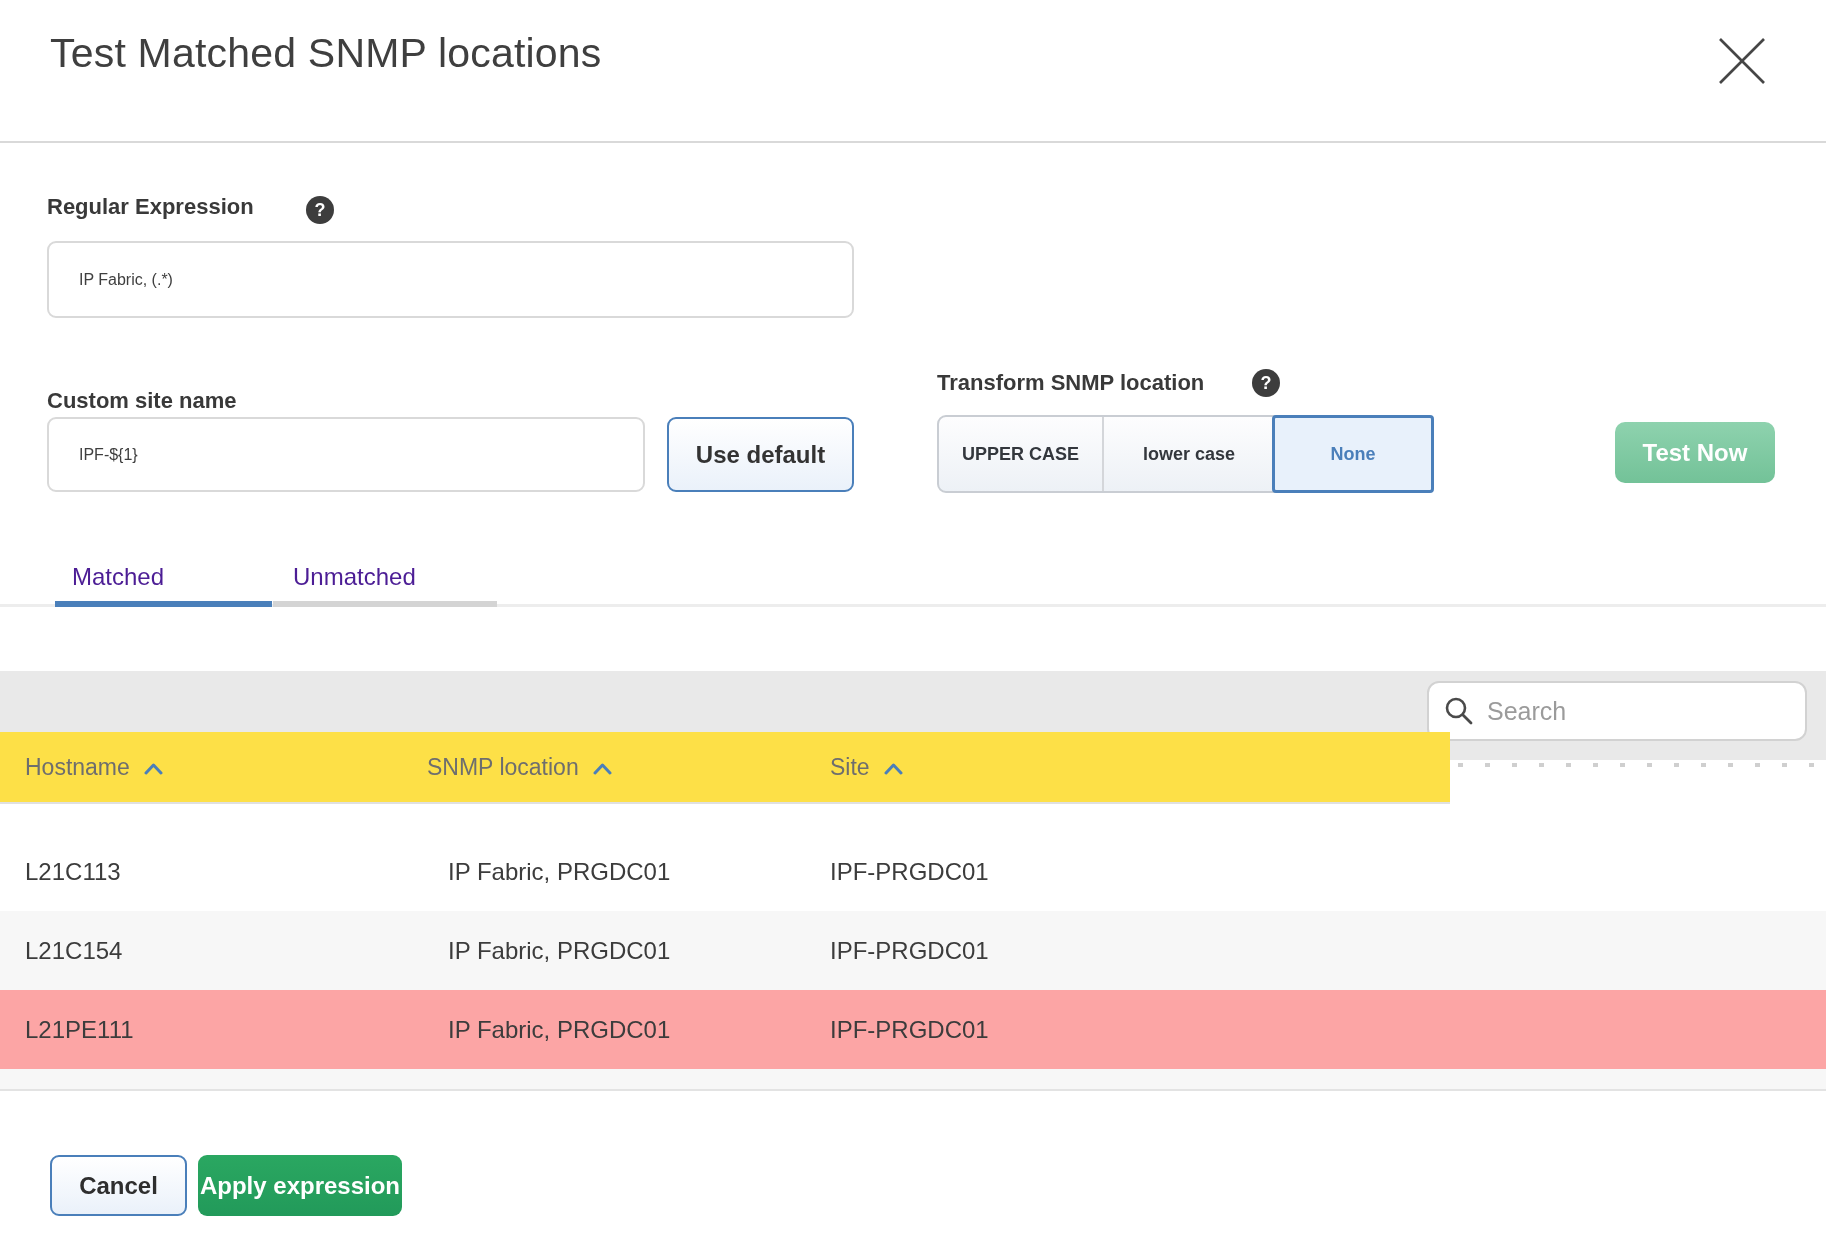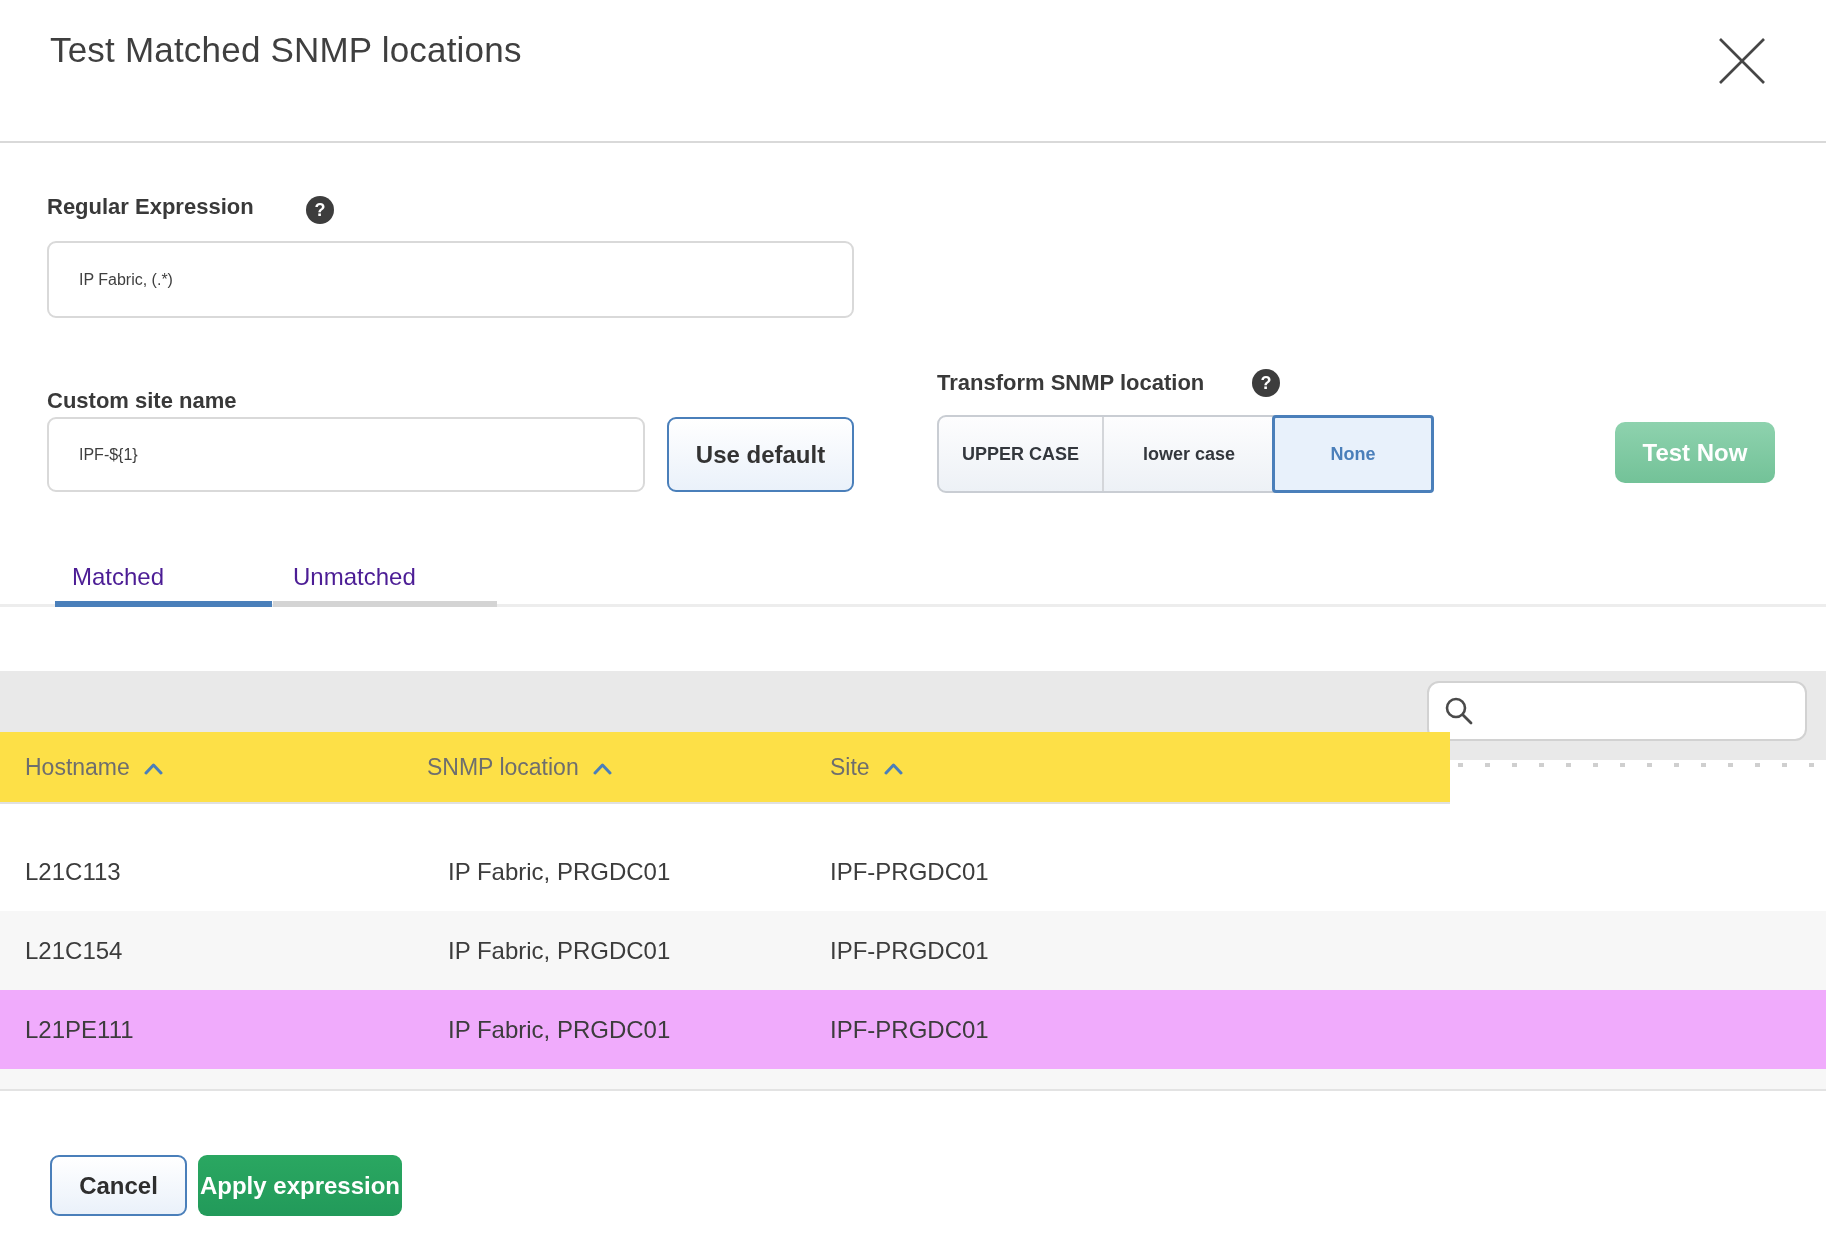--- a/index.html
+++ b/index.html
@@ -1,21 +1,21 @@
 <!DOCTYPE html>
 <html><head>
 <meta charset="utf-8">
 <style>
   * { margin:0; padding:0; box-sizing:border-box; }
   html,body { width:1826px; height:1240px; background:#ffffff;
     font-family:"Liberation Sans", sans-serif; color:#3d3d3d; overflow:hidden; }
   .abs { position:absolute; }
 
   
-  .modal-title { left:50px; top:30px; font-size:35px; font-weight:400; color:#3f3f3f; letter-spacing:.2px; }
+  .modal-title { left:50px; top:30px; font-size:41px; font-weight:400; color:#3f3f3f; letter-spacing:.2px; }
   .close-btn { left:1712px; top:32px; width:60px; height:60px; cursor:pointer;
     display:flex; align-items:center; justify-content:center; background:none; border:none; }
   .header-divider { left:0; top:141px; width:1826px; height:2px; background:#d9d9d9; }
 
   
   .field-label { font-size:22px; font-weight:700; color:#393939; }
   .help-icon { display:inline-flex; width:28px; height:28px; border-radius:50%;
     background:#3d3d3d; color:#fff; font-size:18px; font-weight:700;
     align-items:center; justify-content:center; vertical-align:-5px; }
 
@@ -74,21 +74,21 @@
     border-bottom:2px solid #e0e0e0; }
   .th { position:absolute; top:0; height:100%; display:flex; align-items:center; gap:14px;
     font-size:23px; color:#6e6e6e; cursor:pointer; }
   .th-hostname { left:25px; } .th-snmp { left:427px; } .th-site { left:830px; }
   .trow { position:absolute; left:0; width:1826px; height:79px; }
   .trow .td { position:absolute; top:0; height:100%; display:flex; align-items:center;
     font-size:24px; color:#3c3c3c; }
   .td-1 { left:25px; } .td-2 { left:448px; } .td-3 { left:830px; }
   .row-0 { top:832px;  background:#ffffff; }
   .row-1 { top:911px;  background:#f7f7f7; }
-  .row-2 { top:990px;  background:#f0abfc; }
+  .row-2 { top:990px;  background:#fca5a5; }
   .row-partial { left:0; top:1069px; width:1826px; height:22px; background:#f7f7f7;
     border-bottom:2px solid #e3e3e3; }
 
   
   #cancel-btn { left:50px; top:1155px; width:137px; height:61px; font-size:24px; color:#2e2e2e; }
   #apply-btn  { left:198px; top:1155px; width:204px; height:61px; font-size:24px;
     background:linear-gradient(180deg,#2aa761 0%,#229a5a 100%); color:#fff; border:none; }
 </style>
 </head>
 <body>
@@ -128,20 +128,21 @@
 <div class="abs tab-underline-inactive"></div>
 
 <div class="abs toolbar"></div>
 <div class="abs search-box">
   <span style="display:flex;">
     <svg width="32" height="32" viewBox="0 0 32 32">
       <circle cx="13" cy="13" r="9" fill="none" stroke="#4a4a4a" stroke-width="2.6"></circle>
       <line x1="20" y1="20" x2="28" y2="28" stroke="#4a4a4a" stroke-width="2.8" stroke-linecap="round"></line>
     </svg>
   </span>
+  <input type="text" placeholder="Search" style="">
 </div>
 
 <div class="abs dotted-sep"></div>
 <div class="abs thead">
   <div class="th th-hostname">
     <span>Hostname</span>
     <span>
       <svg width="19" height="12" viewBox="0 0 19 12">
           <polyline points="2,10 9.5,2 17,10" fill="none" stroke="#4a7fba" stroke-width="3" stroke-linecap="round" stroke-linejoin="round"></polyline>
         </svg>

